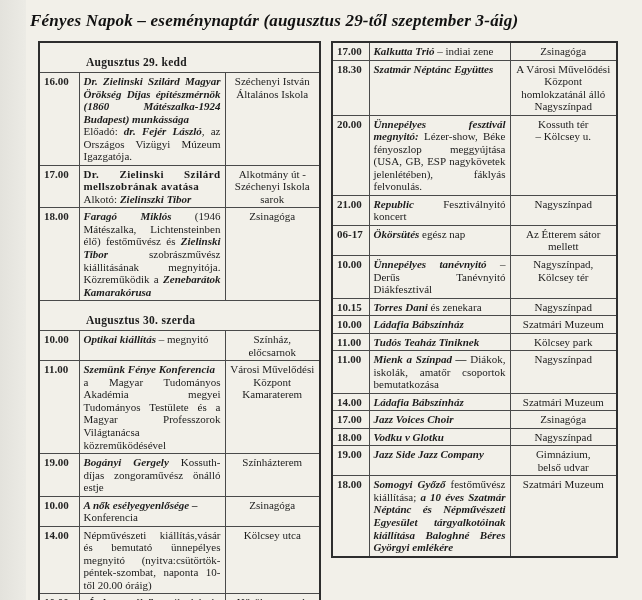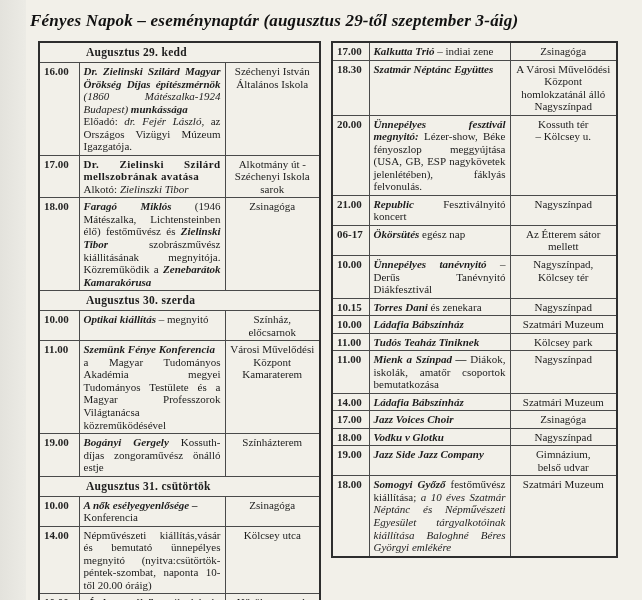--- a/index.html
+++ b/index.html
@@ -58,26 +58,26 @@
     padding-left: 1px;
     padding-right: 1px;
     color: #242424;
     font-weight: bold;
   }
   td.desc { text-align: justify; }
   td.loc  { text-align: center; }
   tr.day td {
     font-weight: bold;
     font-size: 11.5px;
-    padding: 3px 4px 3px 46px;
+    padding: 13px 4px 3px 46px;
     letter-spacing: 0.3px;
   }
   .seg-bi { font-weight: bold; font-style: italic; }
   .seg-b  { font-weight: bold; letter-spacing: 0.4px; }
-  .seg-i  { font-style: italic; }
+  .seg-i  { font-style: italic; font-weight: bold; }
   .seg-r  { }
 </style>
 </head>
 <body>
 
 <div class="scan-edge"></div>
 
 <h1 class="page-title">Fényes Napok – eseménynaptár (augusztus 29-től szeptember 3-áig)</h1>
 
 <div class="tables">
@@ -117,23 +117,20 @@
         <tr class="event">
           <td class="time">11.00</td>
           <td class="desc"><span class="seg-bi">Szemünk Fénye Konferencia</span><span class="seg-r"><br>a Magyar Tudományos Akadémia megyei Tudományos Testülete és a Magyar Professzorok Világtanácsa közreműködésével</span></td>
           <td class="loc">Városi Művelődési Központ Kamaraterem</td>
         </tr>
         <tr class="event">
           <td class="time">19.00</td>
           <td class="desc"><span class="seg-bi">Bogányi Gergely </span><span class="seg-r">Kossuth-díjas zongoraművész önálló estje</span></td>
           <td class="loc">Színházterem</td>
         </tr>
-        <tr class="day">
-          <td class="" colspan="3">Augusztus 31. csütörtök</td>
-        </tr>
         <tr class="event">
           <td class="time">10.00</td>
           <td class="desc"><span class="seg-bi">A nők esélyegyenlősége –</span><span class="seg-r"><br>Konferencia</span></td>
           <td class="loc">Zsinagóga</td>
         </tr>
         <tr class="event">
           <td class="time">14.00</td>
           <td class="desc"><span class="seg-r">Népművészeti kiállítás,vásár és bemutató ünnepélyes megnyitó (nyitva:csütörtök-péntek-szombat, naponta 10-től 20.00 óráig)</span></td>
           <td class="loc">Kölcsey utca</td>
         </tr>

